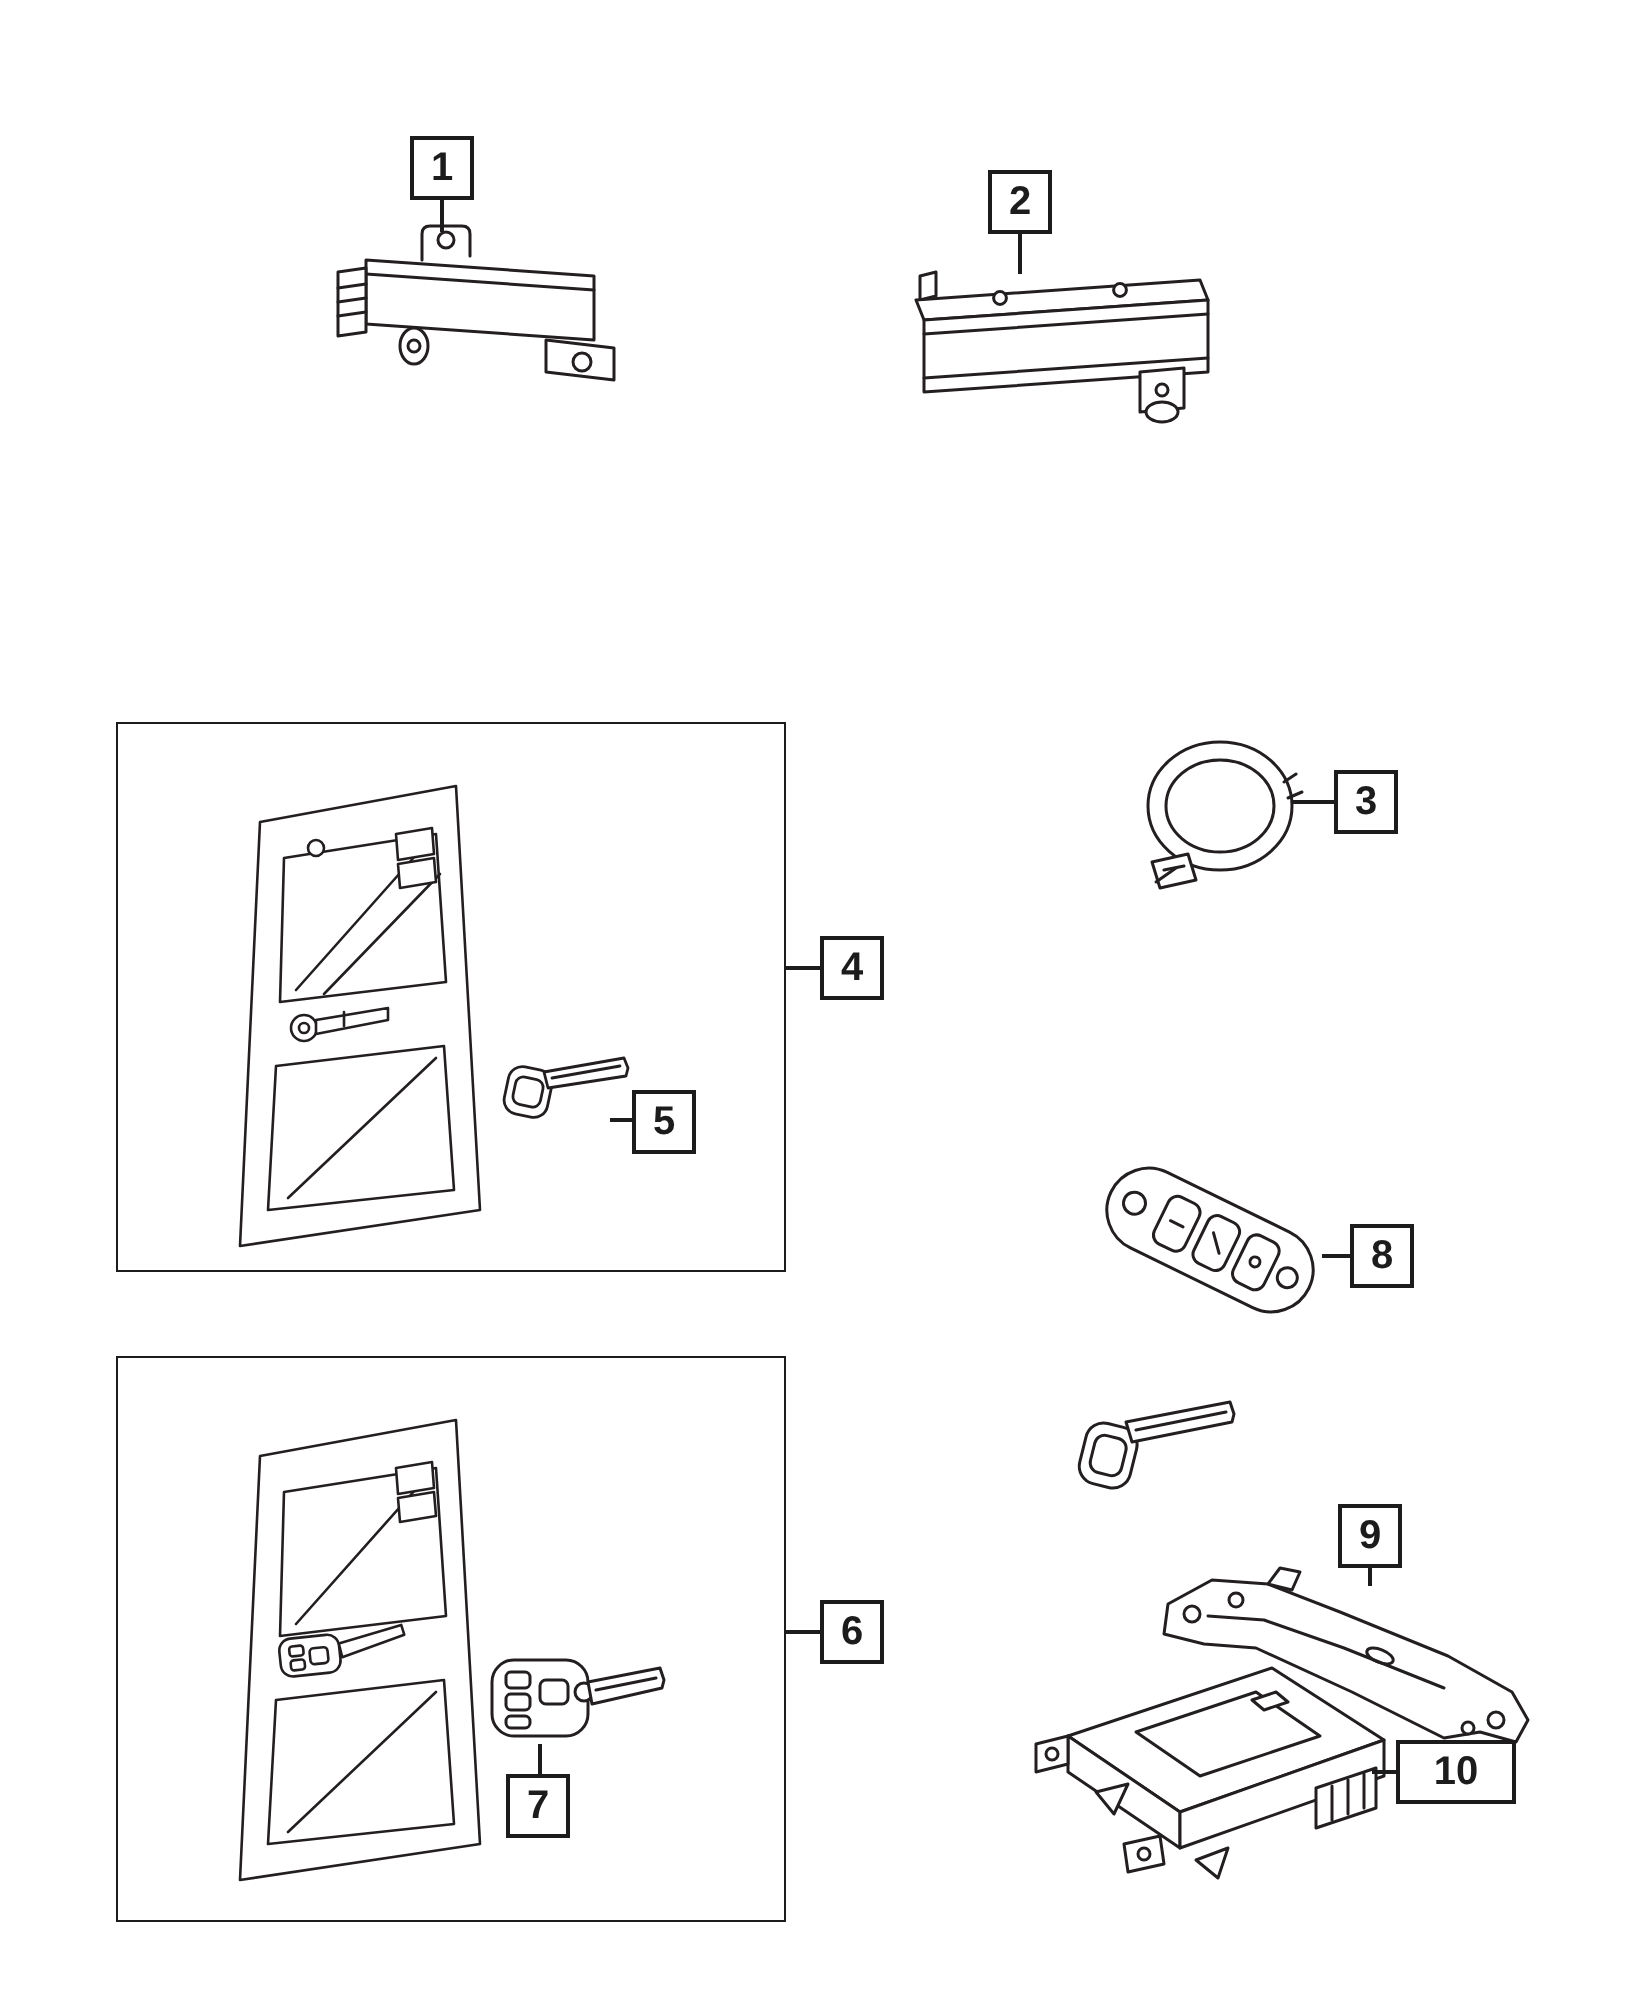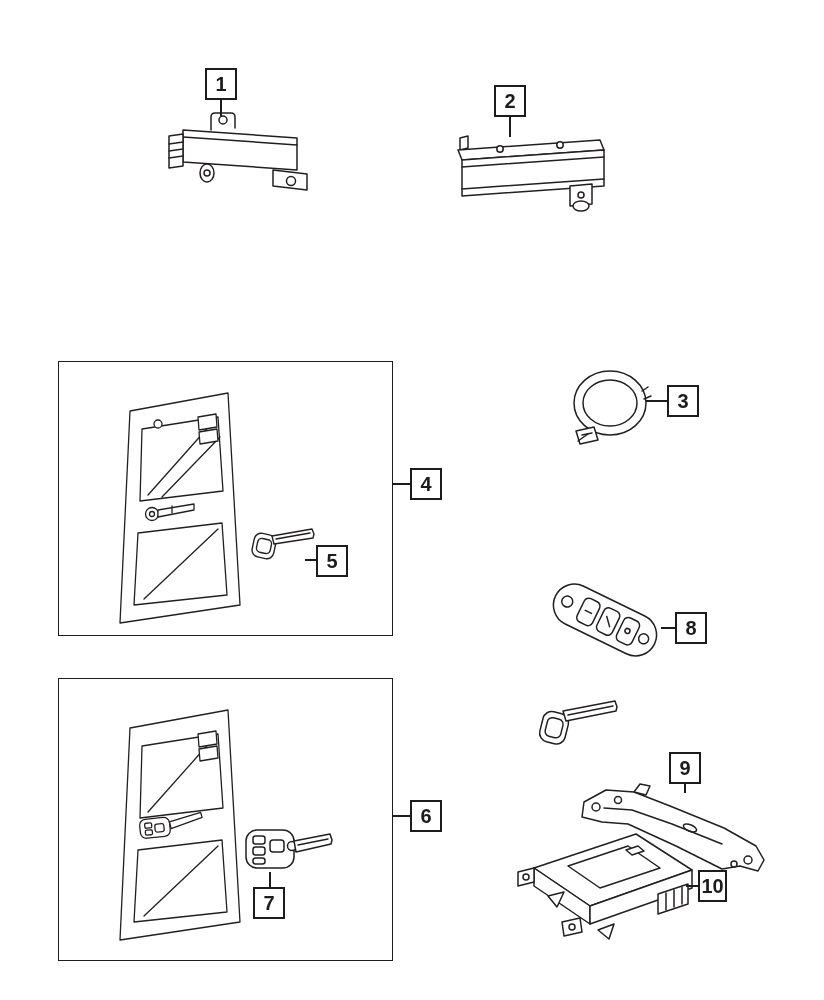--- a/index.html
+++ b/index.html
@@ -14,21 +14,21 @@
     position:absolute;
     width:32px;height:32px;
     border:2.5px solid #1c1c1c;
     background:#ffffff;
     display:flex;align-items:center;justify-content:center;
     font-weight:700;font-size:20px;color:#1c1c1c;
     box-sizing:border-box;
     z-index:6;
     cursor:pointer;
   }
-  .callout.wide{width:29px;}
+  .callout.wide{width:60px;}
   .leader{position:absolute;background:#1c1c1c;z-index:5;}
   .leader.h{height:1.5px;}
   .leader.v{width:1.5px;}
   .groupbox{
     position:absolute;border:1.6px solid #1c1c1c;background:transparent;
     box-sizing:border-box;z-index:1;
   }
   .art{position:absolute;z-index:2;}
   .art svg{display:block;}
 </style>

